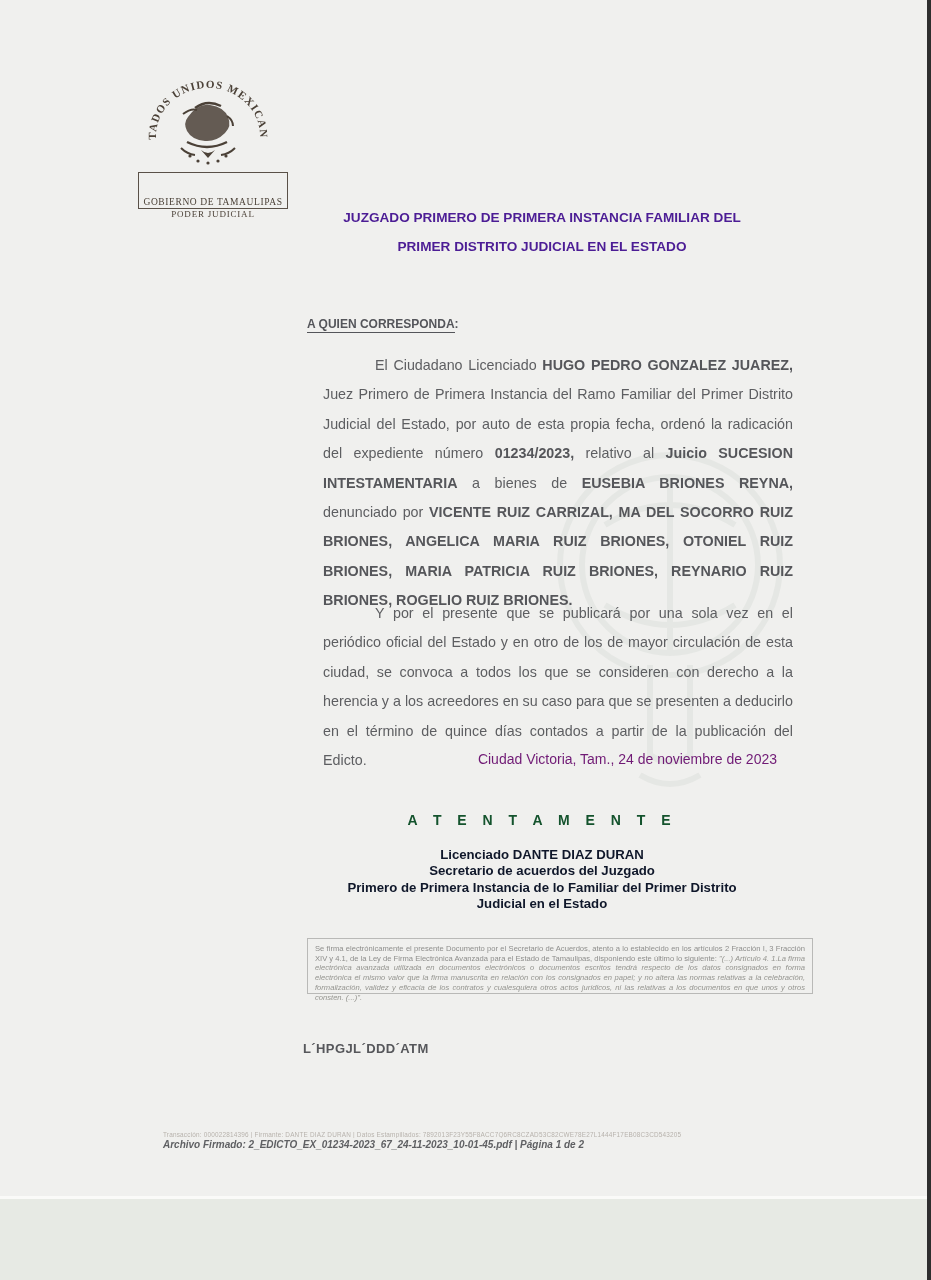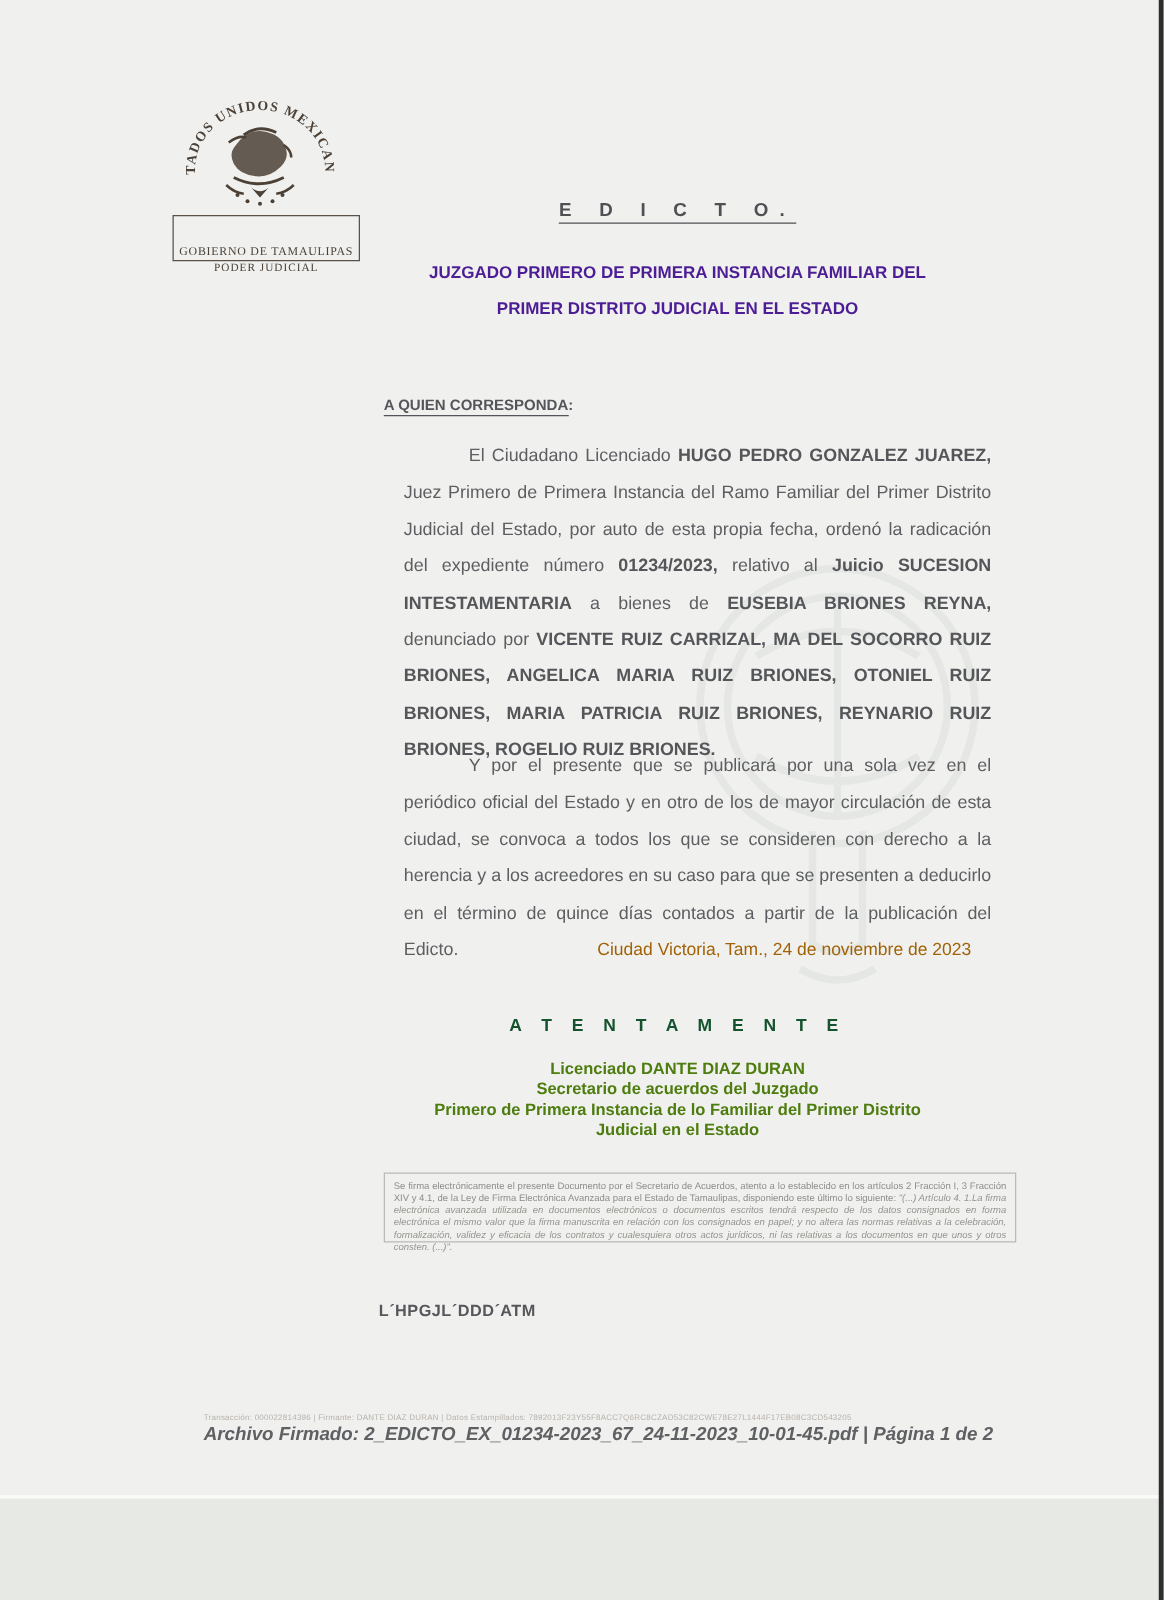--- a/index.html
+++ b/index.html
@@ -56,43 +56,43 @@
   .salutation .u { border-bottom:1.7px solid #54555a; padding-bottom:1px; }
 
   .para {
     text-align:justify; font-size:14.3px; line-height:29.4px;
     text-indent:52px; color:#5d5e61;margin-left:16px;
   }
   .para b { color:#55565a; }
   .p1 { top:351px; }
   .p2 { top:599px; }
 
-  .date-line { top:751px; text-align:right; font-size:14px; color:#a16207; }
+  .date-line { top:751px; text-align:right; font-size:14px; color:#701a75; }
 
   .attentively { top:812px; text-align:center; font-weight:bold;
     font-size:14px; letter-spacing:6px; color:#14532d; }
 
   .signature { top:847px; text-align:center; font-weight:bold;
-    font-size:13.2px; line-height:16.4px; color:#4d7c0f; }
+    font-size:13.2px; line-height:16.4px; color:#0f172a; }
 
   .disclaimer {
     position:absolute; left:307px; top:938px; width:506px; height:56px;
     border:1px solid #b9b9b7; padding:5px 7px 0 7px;
     font-size:7.6px; line-height:9.7px; color:#8d8d8b; text-align:justify;
   }
   .disclaimer i { color:#94948f; }
 
   .ref-code { position:absolute; left:303px; top:1041px;
     font-weight:bold; font-size:13px; letter-spacing:0.4px; color:#56575b; }
 
   .foot-tx { position:absolute; left:163px; top:1131px; width:660px;
     font-size:6.4px; letter-spacing:0.2px; color:#b7b2ac; white-space:nowrap;
     overflow:hidden; }
   .foot-file { position:absolute; left:163px; top:1139px;
-    font-size:15px; font-weight:bold; font-style:italic; color:#5f6063; }
+    font-size:10px; font-weight:bold; font-style:italic; color:#5f6063; }
 </style>
 </head>
 <body>
 
 <div class="page">
 
   <svg class="seal" viewBox="0 0 130 105" xmlns="http://www.w3.org/2000/svg">
     <defs>
       <path id="arcPath" d="M 13,64 A 52,48 0 1 1 117,64" fill="none"></path>
     </defs>
@@ -123,23 +123,20 @@
   <svg class="watermark" width="250" height="380" viewBox="0 0 250 380" xmlns="http://www.w3.org/2000/svg">
     <g fill="none" stroke="#3c5a46" stroke-width="6">
       <circle cx="125" cy="150" r="110"></circle>
       <circle cx="125" cy="150" r="88"></circle>
       <path d="M125,60 L125,240 M60,110 q65,-40 130,0 M60,190 q65,40 130,0"></path>
       <path d="M105,250 l0,90 q20,14 40,0 l0,-90"></path>
       <path d="M95,360 q30,18 60,0"></path>
     </g>
   </svg>
 
-  <div class="col title">
-    <span>E D I C T O.</span>
-  </div>
 
   <div class="col court-heading">
     <div>JUZGADO PRIMERO DE PRIMERA INSTANCIA FAMILIAR DEL</div>
     <div>PRIMER DISTRITO JUDICIAL EN EL ESTADO</div>
   </div>
 
   <div class="col salutation">
     <span class="u">A QUIEN CORRESPONDA</span><span>:</span>
   </div>
 

